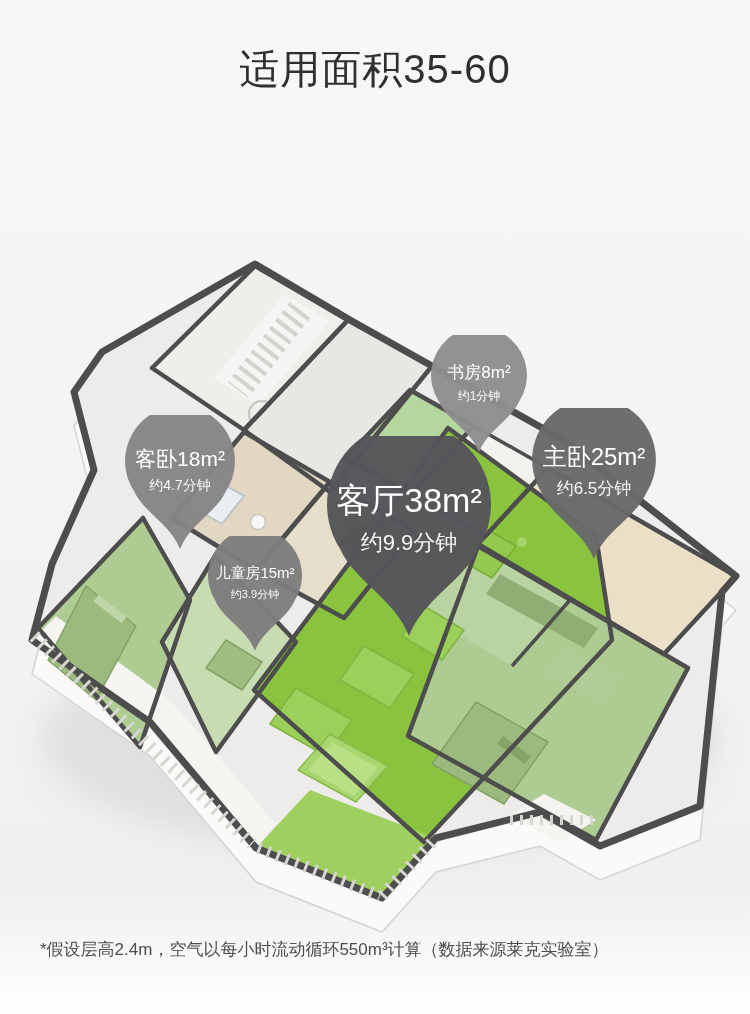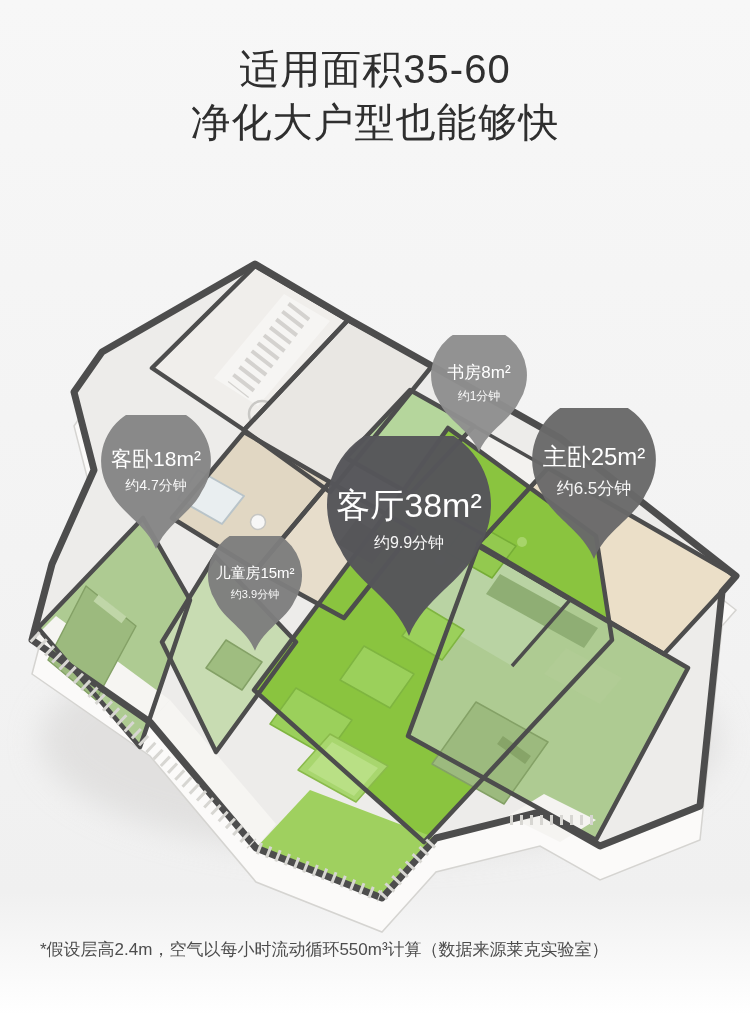--- a/index.html
+++ b/index.html
@@ -30,21 +30,20 @@
     color:#4c4c4c;font-size:17px;line-height:24px;
   }
 </style>
 </head>
 <body>
 
 <div class="page">
 
   <div class="title">
     <div>适用面积35-60</div>
-    <div>净化大户型也能够快</div>
   </div>
 
   <svg class="plan-svg" viewBox="0 0 750 1014">
     <defs>
       <filter id="soft" x="-40%" y="-40%" width="180%" height="180%">
         <feGaussianBlur stdDeviation="16"></feGaussianBlur>
       </filter>
     </defs>
 
     <ellipse cx="380" cy="740" rx="340" ry="115" fill="#d4d3d1" opacity="0.55" filter="url(#soft)"></ellipse>
@@ -134,21 +133,21 @@
   <div class="pin" style="left:431px;top:335px;width:96px;height:117px;">
     <svg viewBox="0 0 100 122">
         <path d="M50,122 C41,99 17,89 8,69 A50,50 0 1 1 92,69 C83,89 59,99 50,122 Z" opacity="0.97" fill="#8e8e8e"></path>
       </svg>
     <div class="pin-text" style="height:96px;">
       <div class="room" style="font-size:17px;">书房8m²</div>
       <div class="time" style="font-size:12px;">约1分钟</div>
     </div>
   </div>
 
-  <div class="pin" style="left:101px;top:415px;width:110px;height:134px;">
+  <div class="pin" style="left:125px;top:415px;width:110px;height:134px;">
     <svg viewBox="0 0 100 122">
         <path d="M50,122 C41,99 17,89 8,69 A50,50 0 1 1 92,69 C83,89 59,99 50,122 Z" opacity="0.97" fill="#858585"></path>
       </svg>
     <div class="pin-text" style="height:110px;">
       <div class="room" style="font-size:21px;">客卧18m²</div>
       <div class="time" style="font-size:14px;">约4.7分钟</div>
     </div>
   </div>
 
   <div class="pin" style="left:532px;top:408px;width:124px;height:151px;">
@@ -160,21 +159,21 @@
       <div class="time" style="font-size:17px;">约6.5分钟</div>
     </div>
   </div>
 
   <div class="pin" style="left:327px;top:436px;width:164px;height:200px;">
     <svg viewBox="0 0 100 122">
         <path d="M50,122 C41,99 17,89 8,69 A50,50 0 1 1 92,69 C83,89 59,99 50,122 Z" opacity="0.98" fill="#56565a"></path>
       </svg>
     <div class="pin-text" style="height:164px;">
       <div class="room" style="font-size:34px;">客厅38m²</div>
-      <div class="time" style="font-size:16px;">约9.9分钟</div>
+      <div class="time" style="font-size:22px;">约9.9分钟</div>
     </div>
   </div>
 
   <div class="pin" style="left:208px;top:536px;width:94px;height:115px;">
     <svg viewBox="0 0 100 122">
         <path d="M50,122 C41,99 17,89 8,69 A50,50 0 1 1 92,69 C83,89 59,99 50,122 Z" opacity="0.96" fill="#7d7d7d"></path>
       </svg>
     <div class="pin-text" style="height:94px;">
       <div class="room" style="font-size:15px;">儿童房15m²</div>
       <div class="time" style="font-size:11px;">约3.9分钟</div>

